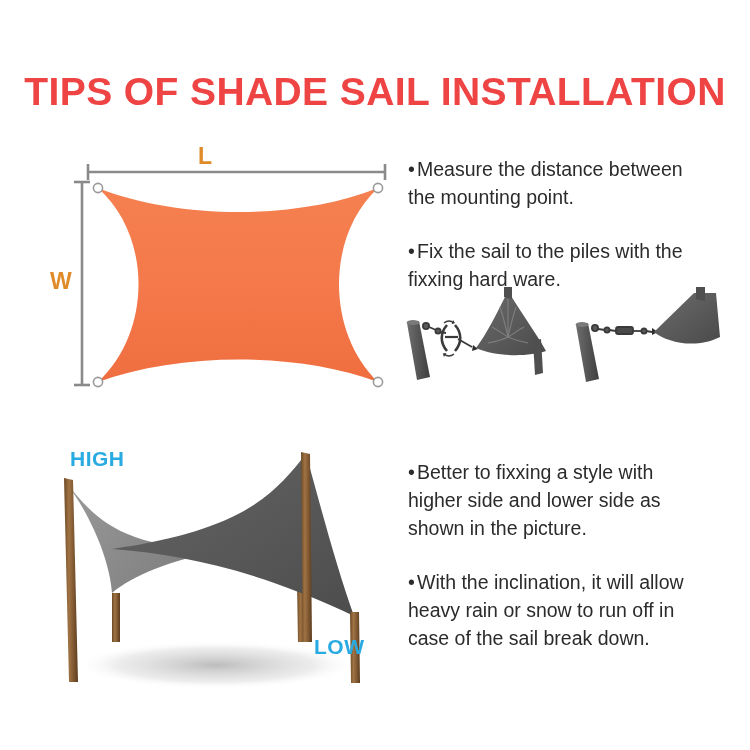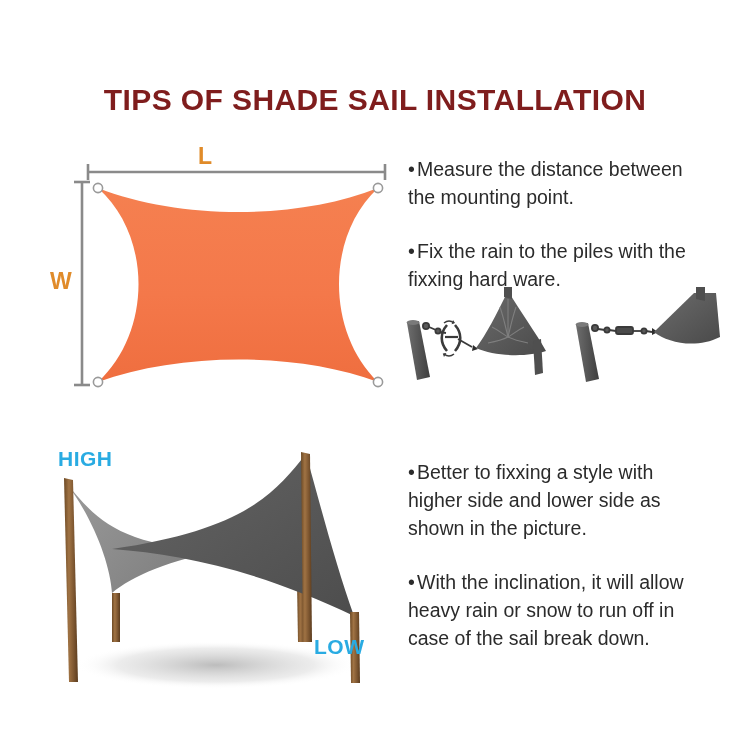--- a/index.html
+++ b/index.html
@@ -16,27 +16,27 @@
     width: 750px;
     height: 750px;
     background: #ffffff;
     overflow: hidden;
   }
 
   
   #title {
     position: absolute;
     left: 0;
-    top: 83px;
+    top: 70px;
     width: 750px;
     text-align: center;
-    font-size: 30px;
+    font-size: 39px;
     font-weight: bold;
     letter-spacing: 0.4px;
-    color: #7f1d1d;
+    color: #ef4444;
     white-space: nowrap;
   }
 
   
   .panel {
     position: absolute;
   }
   #panel-dimension { left: 30px;  top: 140px; width: 370px; height: 265px; }
   #panel-hardware  { left: 400px; top: 285px; width: 350px; height: 100px; }
   #panel-sails     { left: 20px;  top: 430px; width: 390px; height: 275px; }
@@ -73,21 +73,21 @@
 
   
   .hl-label {
     position: absolute;
     color: #29ABE2;
     font-weight: bold;
     font-size: 21px;
     line-height: 1;
     letter-spacing: 0.5px;
   }
-  #label-high { left: 58px;  top: 448px; }
+  #label-high { left: 70px;  top: 448px; }
   #label-low  { left: 314px; top: 636px; }
 </style>
 </head>
 <body>
 
 <div id="page">
 
   <div id="title">TIPS OF SHADE SAIL INSTALLATION</div>
 
   <div class="panel" id="panel-dimension">
@@ -132,21 +132,21 @@
 
   <div class="panel" id="panel-text-top">
     <div class="text-block">
       <span class="text-line">
         <span class="bullet-dot">•</span><span>Measure the distance between</span>
       </span>
       <span class="text-line">the mounting point.</span>
     </div>
     <div class="text-block">
       <span class="text-line">
-        <span class="bullet-dot">•</span><span>Fix the rain to the piles with the</span>
+        <span class="bullet-dot">•</span><span>Fix the sail to the piles with the</span>
       </span>
       <span class="text-line">fixxing hard ware.</span>
     </div>
   </div>
 
   <div class="panel" id="panel-hardware">
     <svg id="hw-svg" width="350" height="100" viewBox="0 0 350 100">
       <defs>
         <linearGradient id="gradPost" x1="0" y1="0" x2="1" y2="0">
           <stop offset="0%" stop-color="#6e6e6e"></stop>

